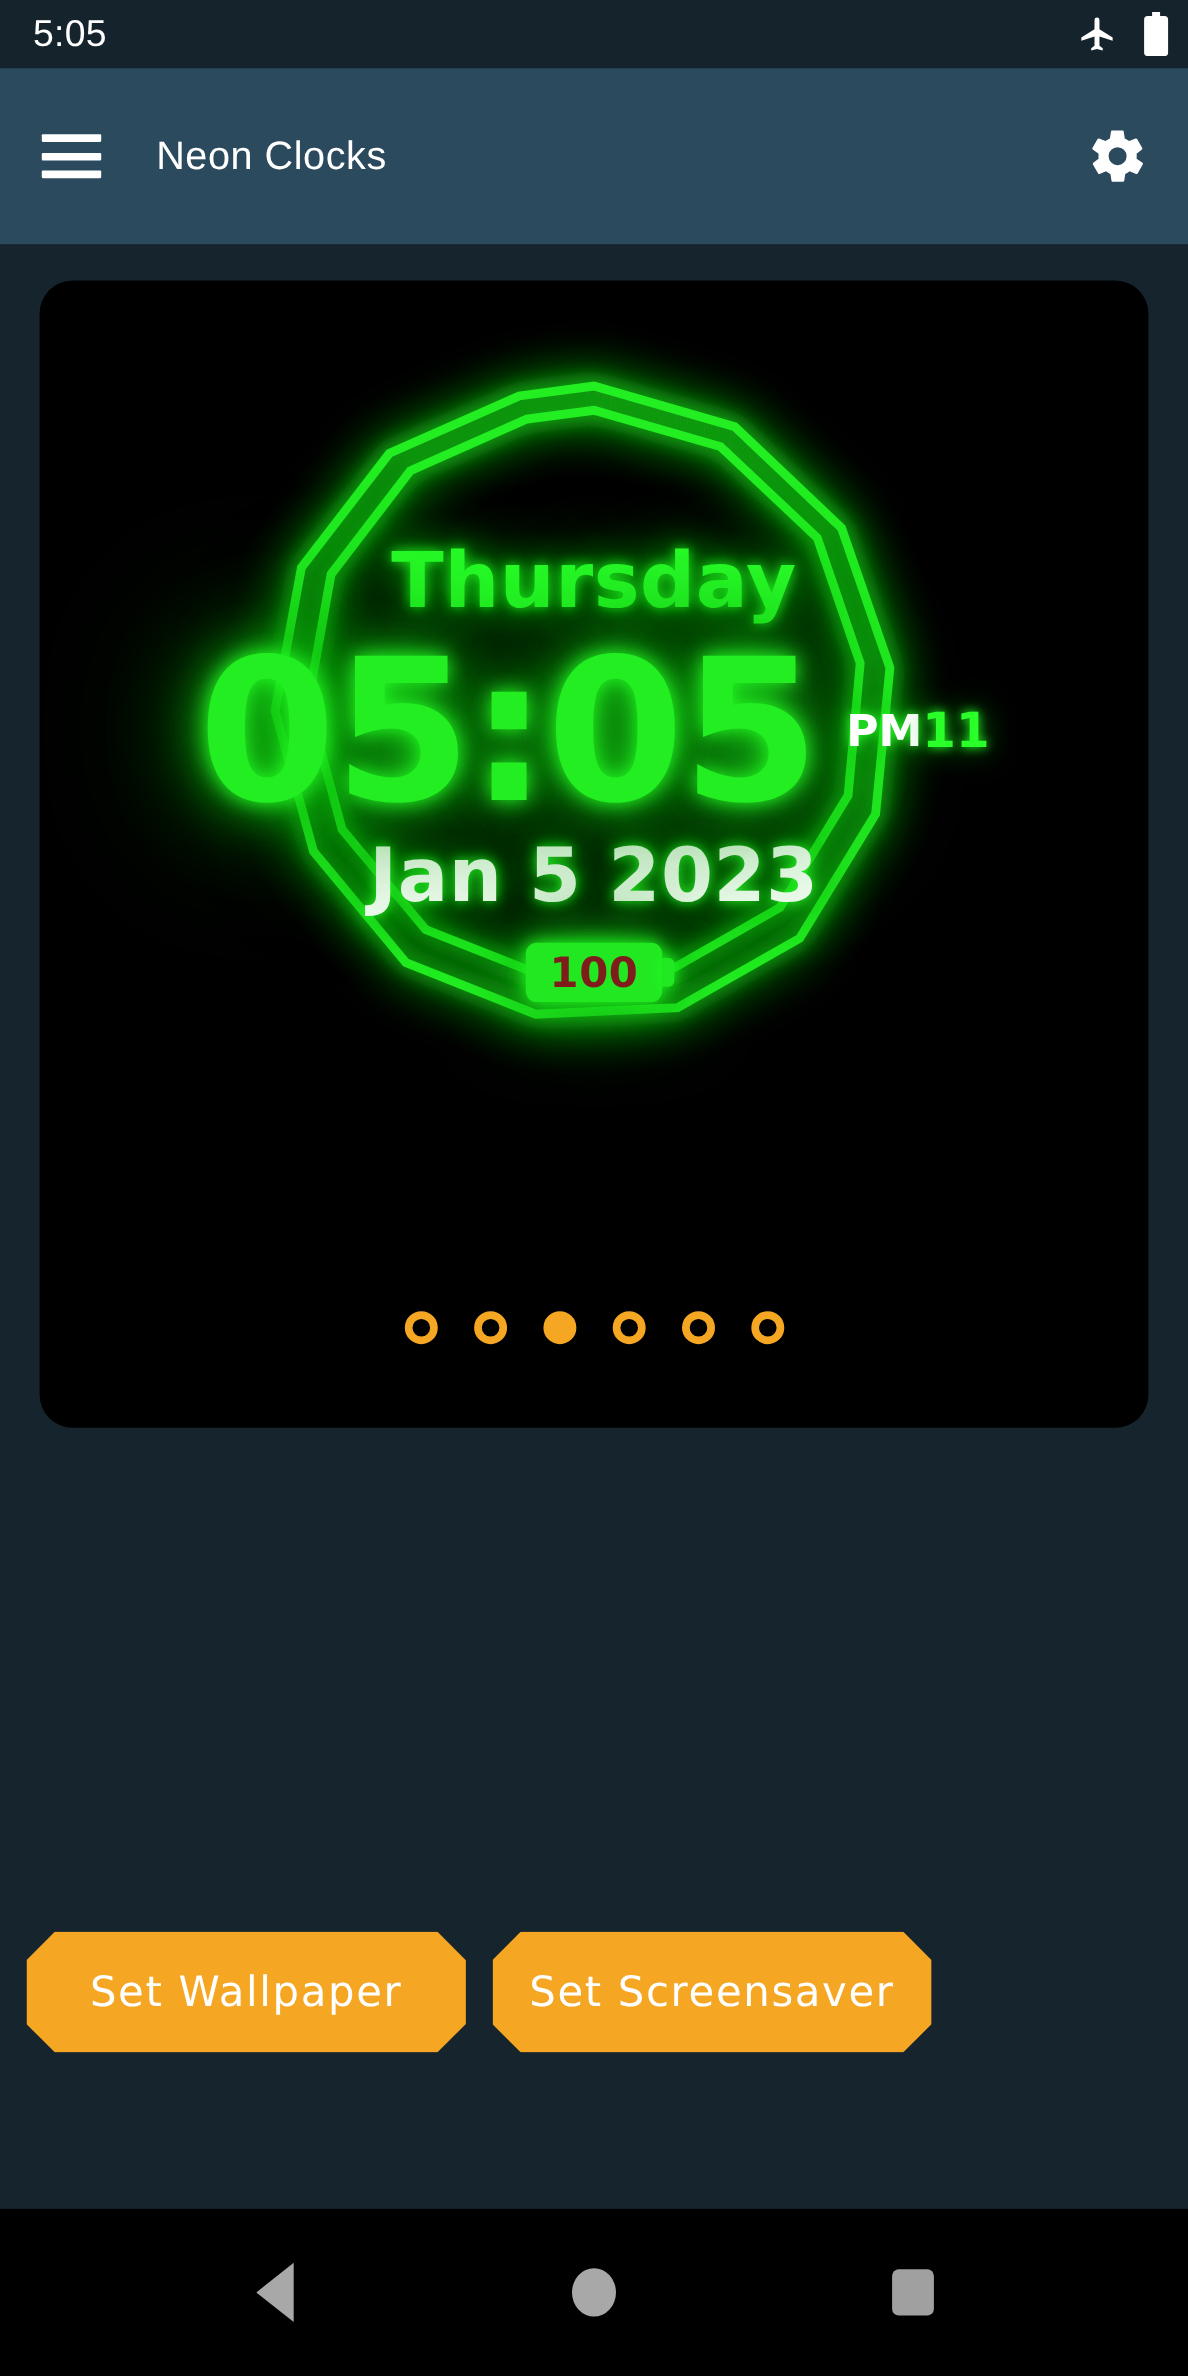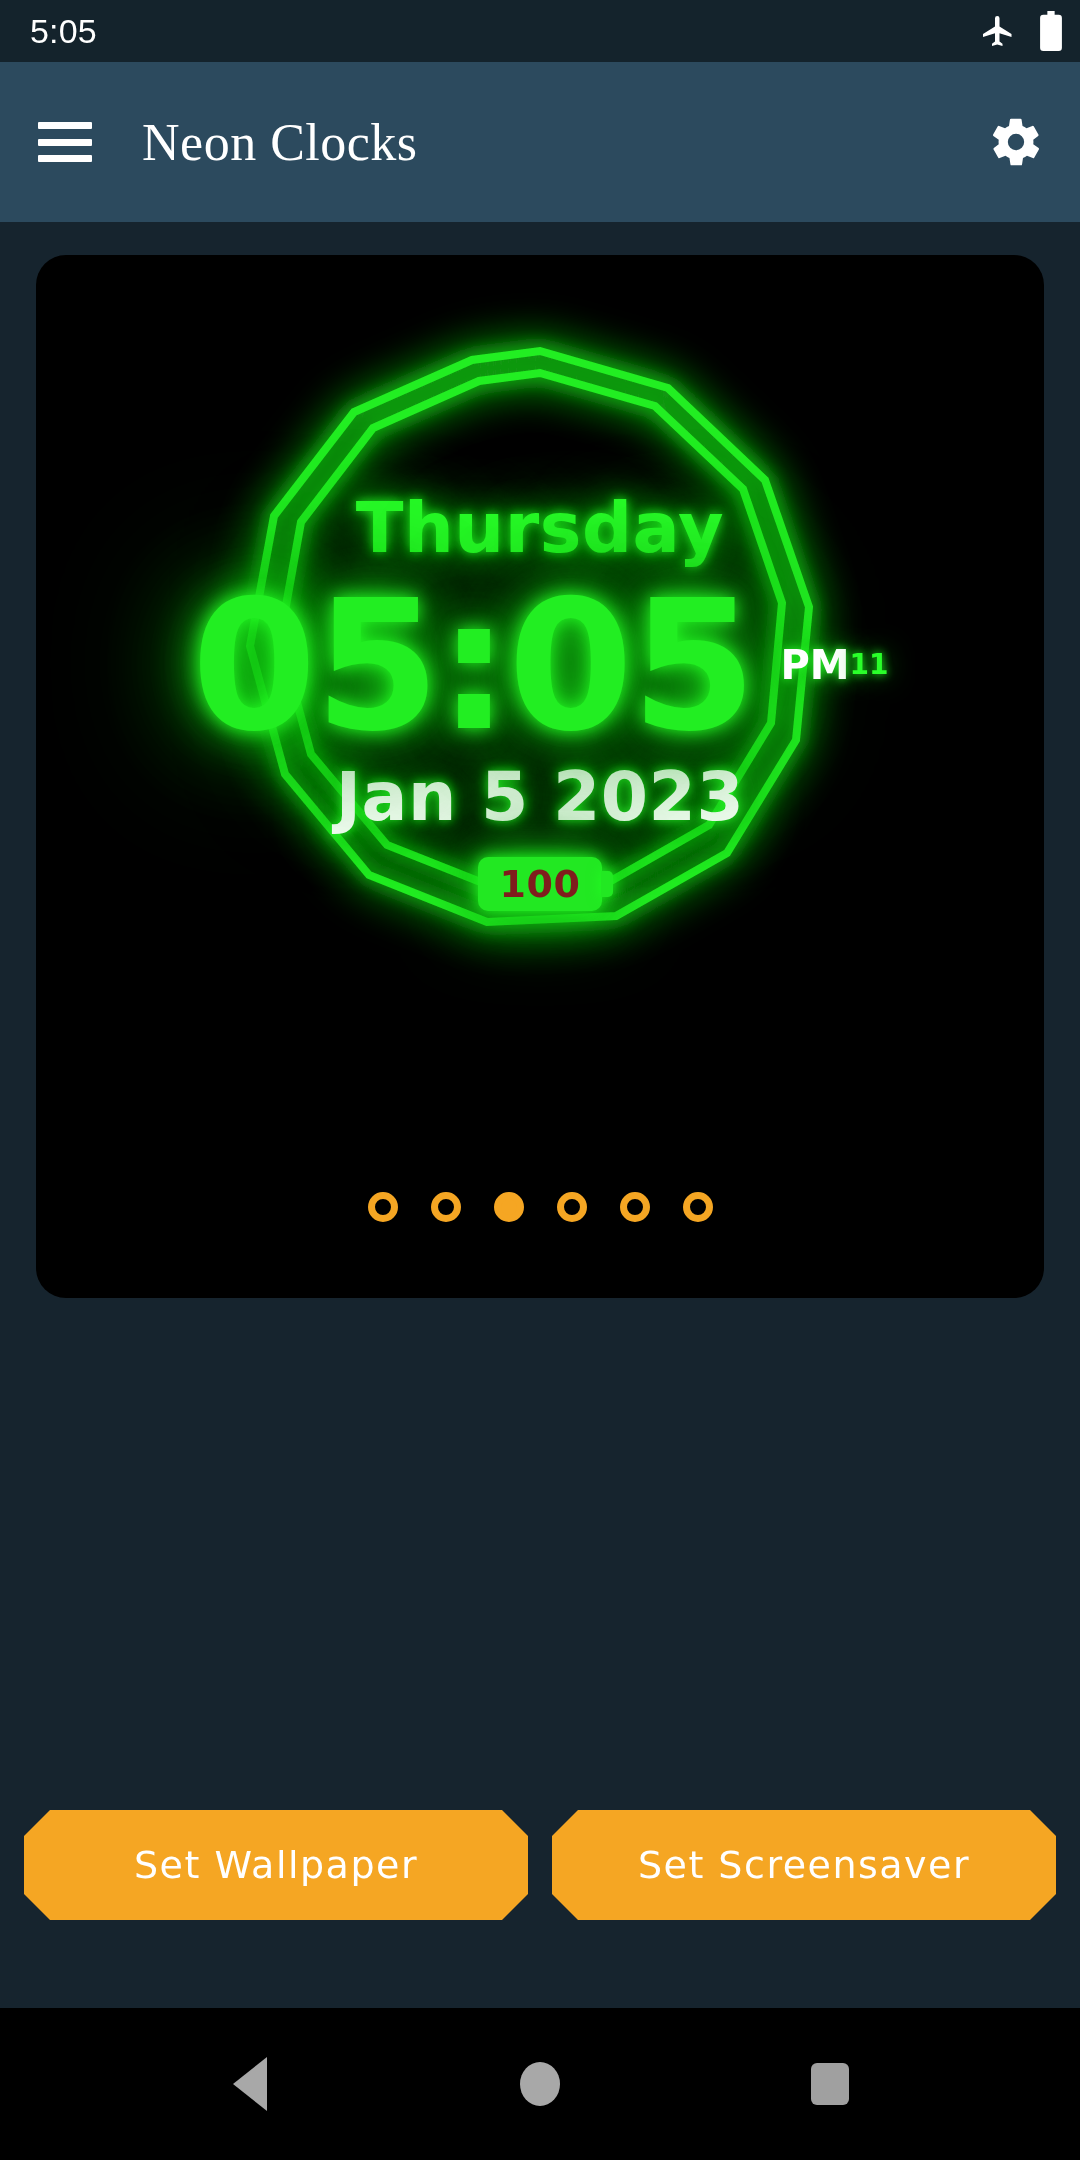--- a/index.html
+++ b/index.html
@@ -26,22 +26,22 @@
 
   
   .appbar{
     position:absolute; left:0; top:62px; width:1080px; height:160px;
     background:#2c4a5e; display:flex; align-items:center; padding:0 36px 0 38px;
   }
   .hamburger{ width:54px; height:40px; display:flex; flex-direction:column;
     justify-content:space-between; cursor:pointer; }
   .hamburger span{ display:block; height:7px; background:#fff; border-radius:1px; }
   .app-title{
-    margin-left:50px; color:#ffffff; font-size:52px;
-    font-family:Liberation Serif, serif; font-weight:400; letter-spacing:.5px;
+    margin-left:50px; color:#ffffff; font-size:36px;
+    font-family:Liberation Sans, sans-serif; font-weight:400; letter-spacing:.5px;
   }
   .gear{ margin-left:auto; width:56px; height:56px; }
 
   
   .card{
     position:absolute; left:36px; top:255px; width:1008px; height:1043px;
     background:#000000; border-radius:30px; overflow:hidden;
   }
 
   
@@ -76,21 +76,21 @@
   .time-side{
     display:flex; flex-direction:row; justify-content:space-between;
     height:178px; margin-left:12px; padding-top:18px; padding-bottom:4px;align-items:center;
   }
   .ampm{
     font-family:"DejaVu Sans", sans-serif; font-size:40px; font-weight:700;
     color:#ffffff; line-height:1;
     text-shadow:0 0 10px #2bff2b,0 0 26px #14b414;
   }
   .seconds{
-    font-family:"DejaVu Sans", sans-serif; font-size:28px; font-weight:700;
+    font-family:"DejaVu Sans", sans-serif; font-size:44px; font-weight:700;
     color:#2aff2a; line-height:1;
     text-shadow:0 0 10px #22ff22,0 0 28px #12b812;
   }
   .datetext{
     margin-top:0;
     font-family:"DejaVu Sans", sans-serif; font-size:68px; font-weight:700;
     color:#f4fff4; letter-spacing:.5px; line-height:1;
     text-shadow:0 0 12px #2bff2b,0 0 30px #16c016,0 0 62px #0a7a0a;
   }
   .battery-badge{
@@ -113,21 +113,21 @@
   .dots{
     position:absolute; left:0; bottom:76px; width:1008px;
     display:flex; justify-content:center; gap:33px;
   }
   .dot{ width:30px; height:30px; border-radius:50%;
         border:7px solid #f5a623; background:transparent; box-sizing:border-box; }
   .dot.active{ background:#f5a623; }
 
   
   .actions{
-    position:absolute; left:24px; top:1810px; width:1032px; height:110px;
+    position:absolute; left:24px; top:1756px; width:823px; height:110px;
     display:flex; gap:24px;
   }
   .btn{
     flex:1; background:#f5a623; display:flex; align-items:center;
     justify-content:center; cursor:pointer;
     clip-path:polygon(26px 0,calc(100% - 26px) 0,100% 26px,100% calc(100% - 26px),
             calc(100% - 26px) 100%,26px 100%,0 calc(100% - 26px),0 26px);
   }
   .btn span{
     font-family:"DejaVu Sans", sans-serif; font-size:38px; color:#ffffff;

